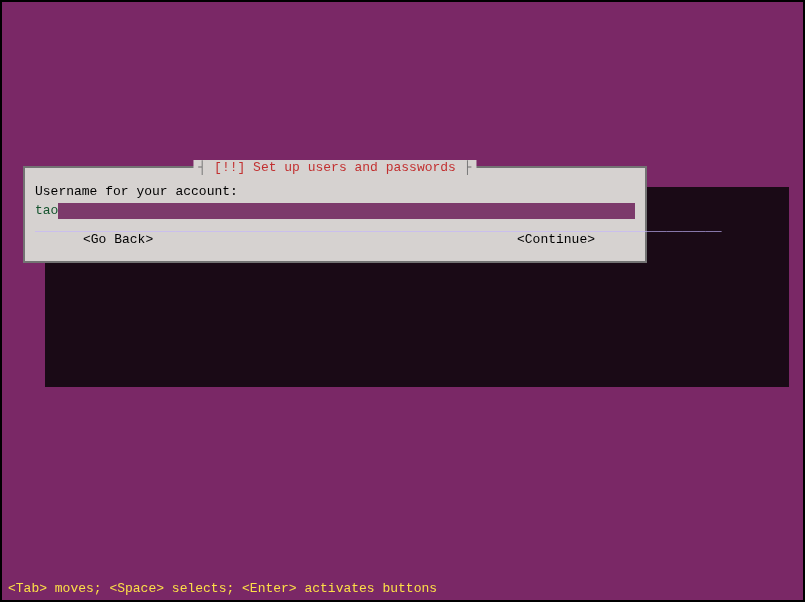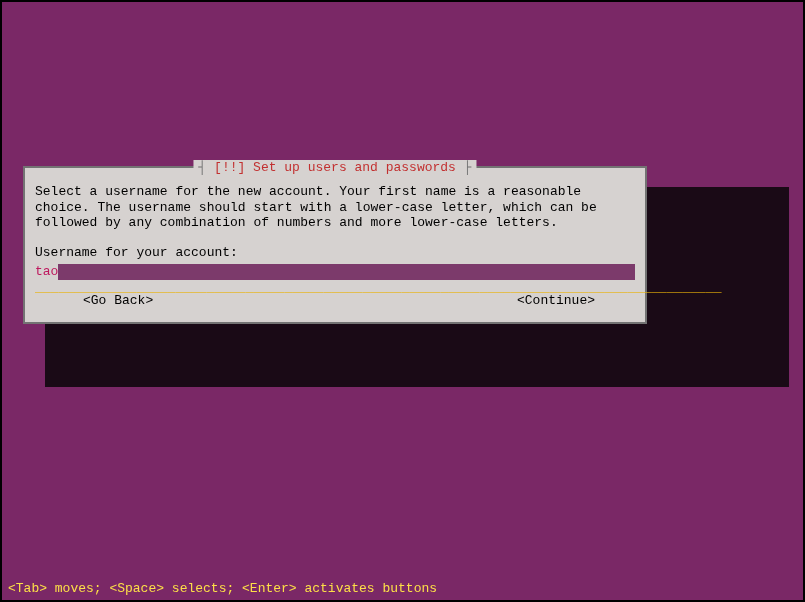--- a/index.html
+++ b/index.html
@@ -64,25 +64,25 @@
       color: #fff;
       height: 16px;
       line-height: 16px;
       padding: 0;
       margin-bottom: 13px;
       position: relative;
       font-family: inherit;
     }
     .input-text {
       background: #d6d2d0;
-      color: #be185d;
+      color: #14532d;
       display: inline-block;
     }
     .input-underscores {
-      color: #eab308;
+      color: #c4b5fd;
       letter-spacing: 0;
     }
     .button-row {
       display: flex;
       justify-content: space-between;
       padding: 0 40px 0 48px;
     }
     .button {
       cursor: pointer;
     }
@@ -97,21 +97,20 @@
 </head>
 <body>
 
 <div class="dialog-shadow"></div>
 
 <div class="dialog">
   <div class="dialog-title">
     <span class="dash">┤ </span><span>[!!] Set up users and passwords</span><span class="dash"> ├</span>
   </div>
   <div class="dialog-inner">
-    <div class="description">Select a username for the new account. Your first name is a reasonable choice. The username should start with a lower-case letter, which can be followed by any combination of numbers and more lower-case letters.</div>
     <div class="prompt-label">Username for your account:</div>
     <div class="input-row"><span class="input-text">tao</span><span class="input-underscores">________________________________________________________________________________________</span></div>
     <div class="button-row">
       <span class="button">&lt;Go Back&gt;</span>
       <span class="button">&lt;Continue&gt;</span>
     </div>
   </div>
 </div>
 
 <div class="footer">&lt;Tab&gt; moves; &lt;Space&gt; selects; &lt;Enter&gt; activates buttons</div>

